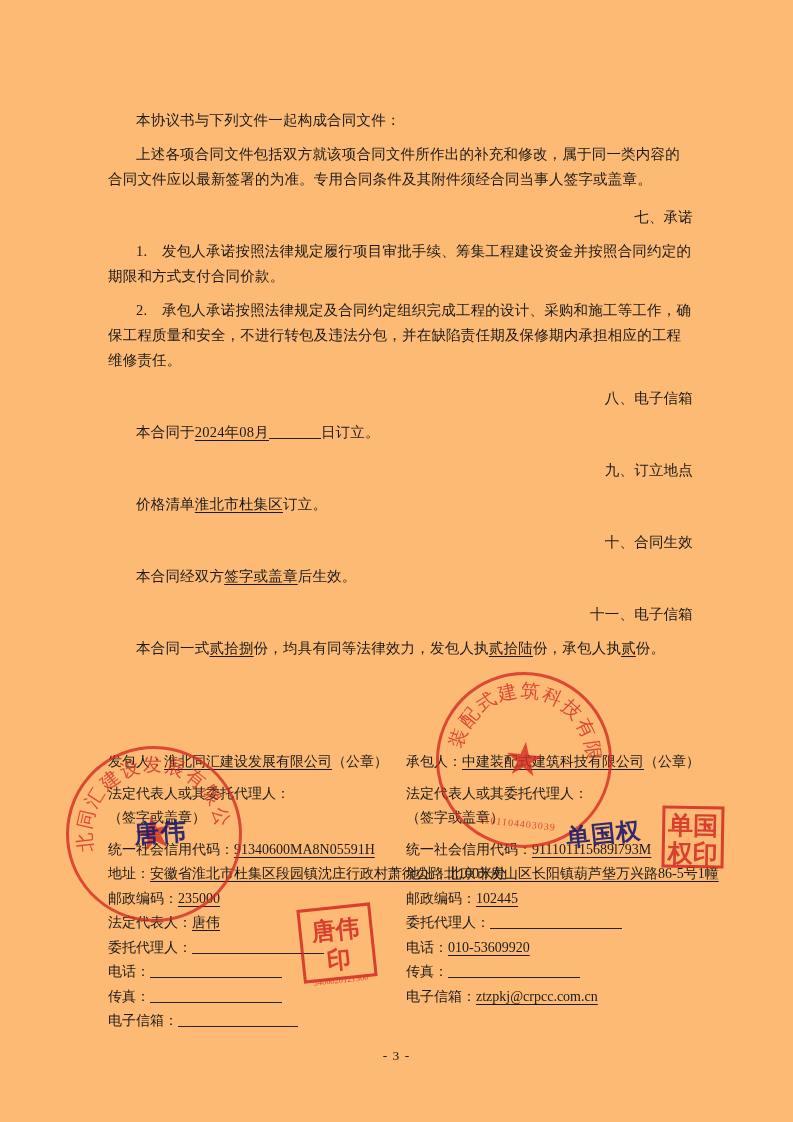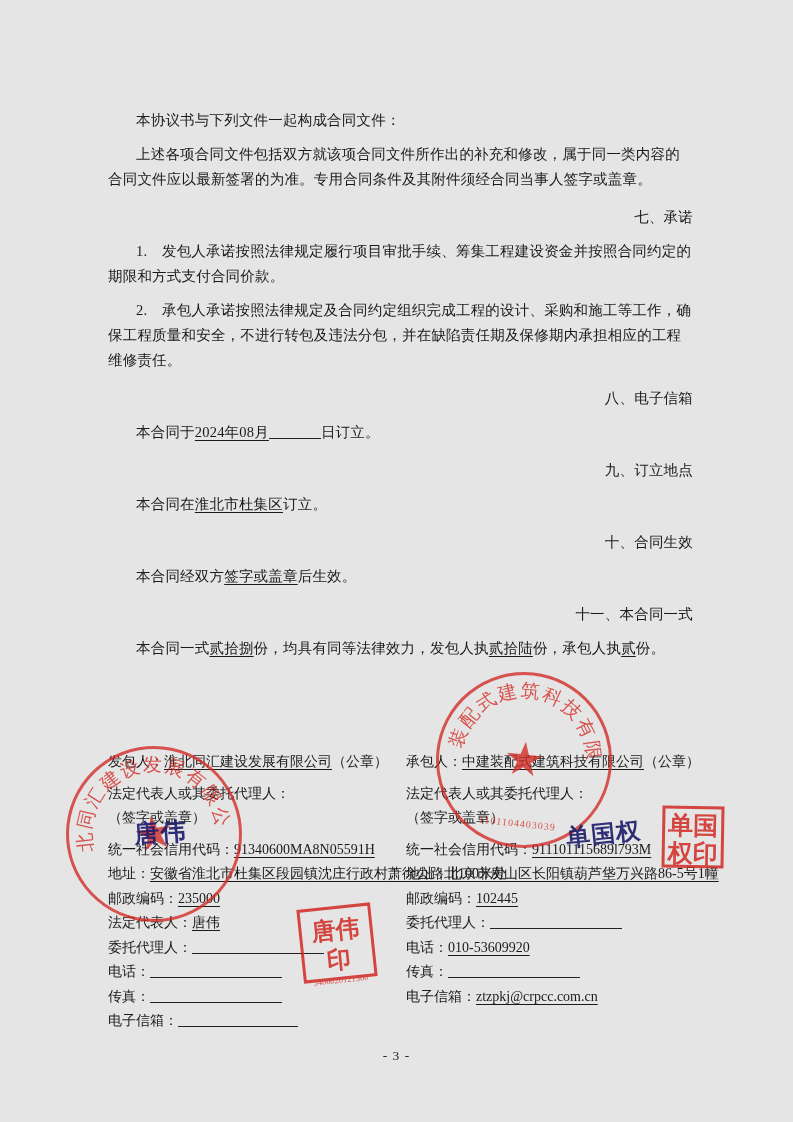--- a/index.html
+++ b/index.html
@@ -11,21 +11,21 @@
     width: 793px;
     height: 1122px;
     position: relative;
     font-family: "Liberation Serif", "DejaVu Serif", serif;
     color: #1a1a1a;
     overflow: hidden;
   }
   .page {
     position: absolute;
     inset: 0;
-    background: #e5e5e5;
+    background: #fdba74;
   }
   .content {
     position: absolute;
     left: 108px;
     top: 108px;
     width: 585px;
   }
   p {
     margin: 0 0 9px 0;
     font-size: 14.5px;
@@ -200,26 +200,26 @@
     <p class="indent1">上述各项合同文件包括双方就该项合同文件所作出的补充和修改，属于同一类内容的合同文件应以最新签署的为准。专用合同条件及其附件须经合同当事人签字或盖章。</p>
 
     <p class="section-title">七、承诺</p>
     <p class="indent1">1.　发包人承诺按照法律规定履行项目审批手续、筹集工程建设资金并按照合同约定的期限和方式支付合同价款。</p>
     <p class="indent1">2.　承包人承诺按照法律规定及合同约定组织完成工程的设计、采购和施工等工作，确保工程质量和安全，不进行转包及违法分包，并在缺陷责任期及保修期内承担相应的工程维修责任。</p>
 
     <p class="section-title">八、电子信箱</p>
     <p class="indent1"><span>本合同于</span><span class="u">2024年08月</span><span class="blank-line"></span><span>日订立。</span></p>
 
     <p class="section-title">九、订立地点</p>
-    <p class="indent1"><span>本合同在</span><span class="u">淮北市杜集区</span><span>订立。</span></p>
+    <p class="indent1"><span>价格清单</span><span class="u">淮北市杜集区</span><span>订立。</span></p>
 
     <p class="section-title">十、合同生效</p>
     <p class="indent1"><span>本合同经双方</span><span class="u">签字或盖章</span><span>后生效。</span></p>
 
-    <p class="section-title">十一、本合同一式</p>
+    <p class="section-title">十一、电子信箱</p>
     <p class="indent1"><span>本合同一式</span><span class="u">贰拾捌</span><span>份，均具有同等法律效力，发包人执</span><span class="u">贰拾陆</span><span>份，承包人执</span><span class="u">贰</span><span>份。</span></p>
 
   </div>
 
   <div class="sign-area">
     <div class="sign-cols">
 
       <div class="col">
         <div class="row">
           <span>发包人：</span><span class="uline">淮北同汇建设发展有限公司</span><span>（公章）</span>

